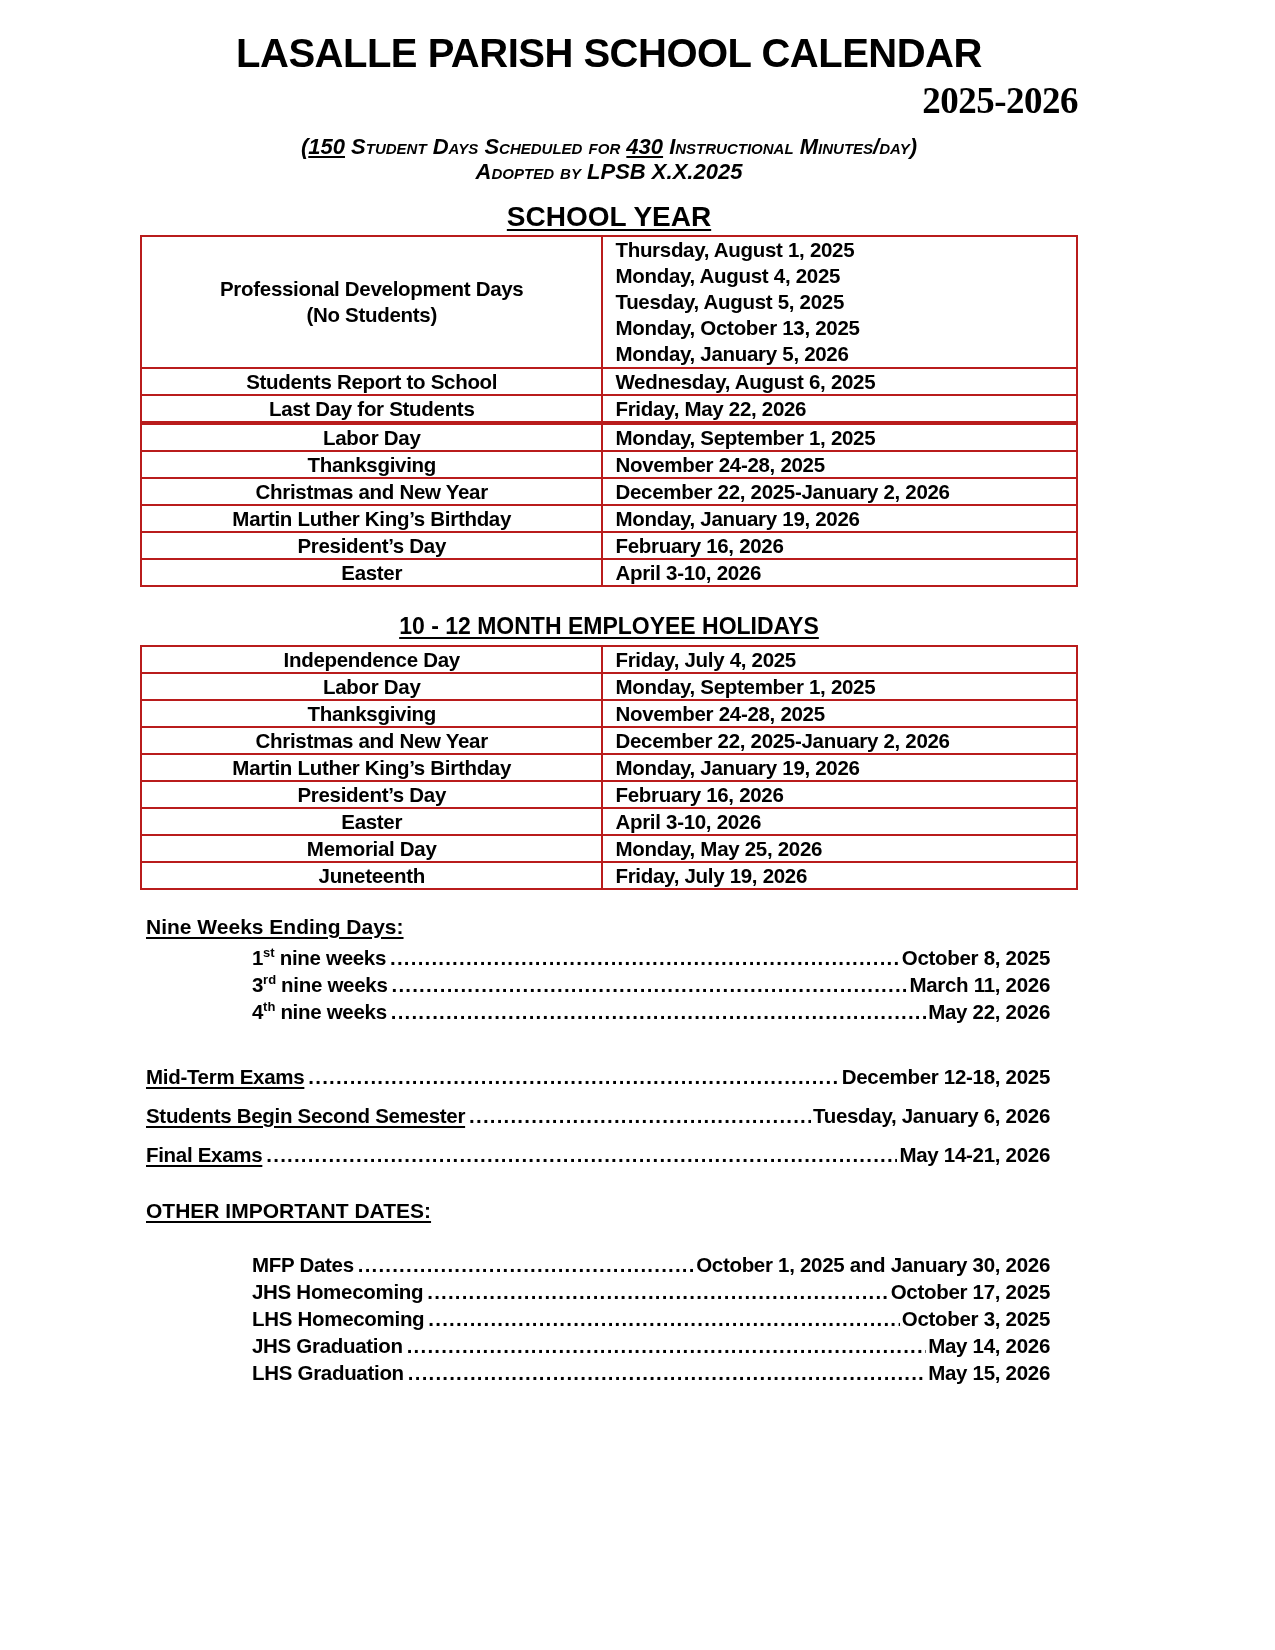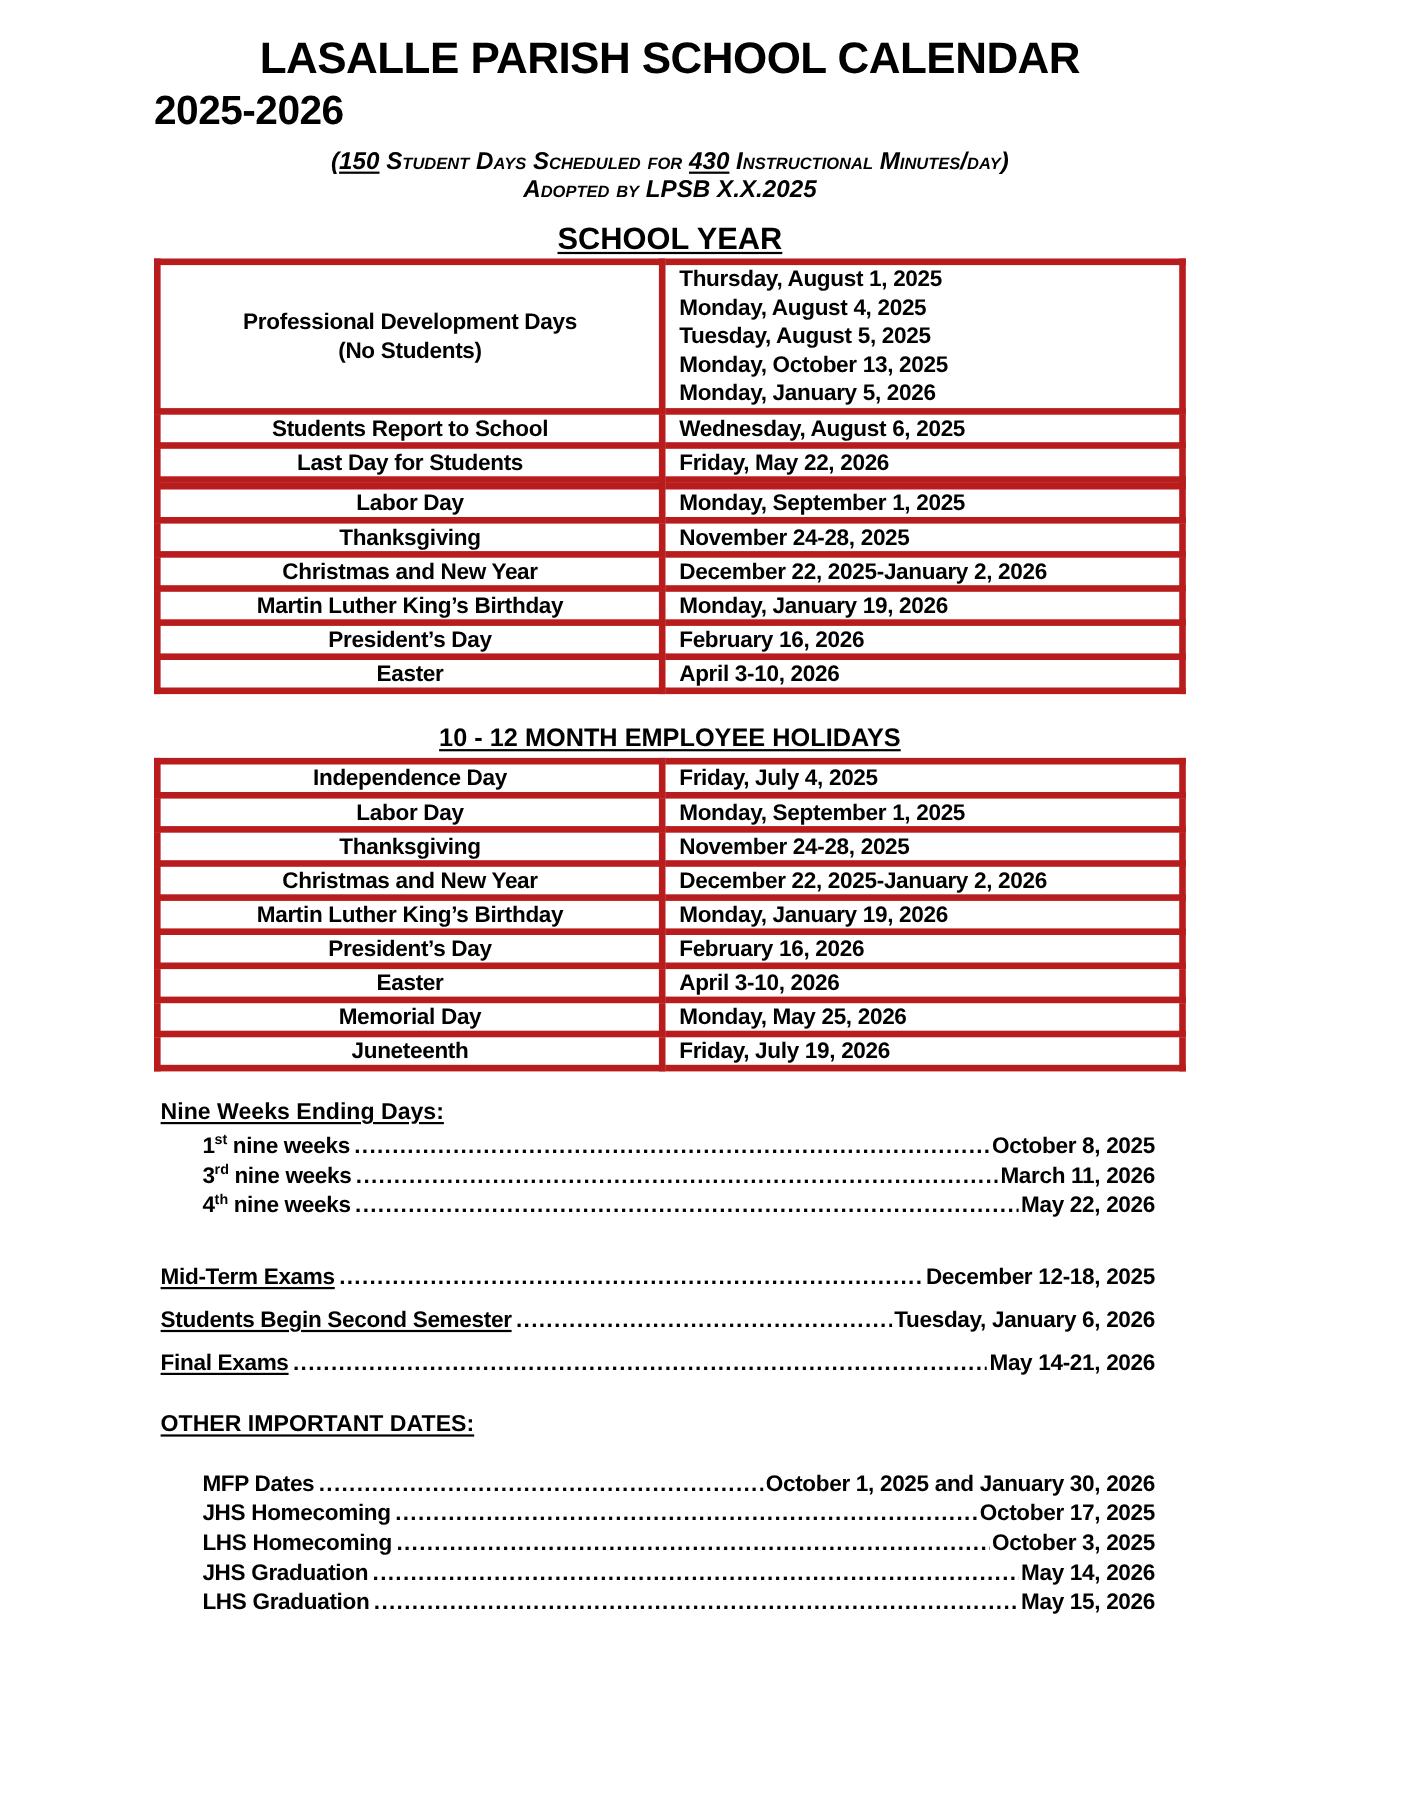--- a/index.html
+++ b/index.html
@@ -15,23 +15,24 @@
     padding-top: 30px;
     font-weight: bold;
   }
   
   h1.title {
     margin: 0; text-align: center;
     font-size: 40px; line-height: 46px; font-weight: 900;
     letter-spacing: -0.5px;
   }
   h2.yr {
-    margin: 4px 0 0; text-align: left;
+    margin: 4px 0 0; text-align: right;
     font-size: 37px; line-height: 42px; font-weight: 900;
     letter-spacing: -0.5px;
+    font-family: Liberation Serif, serif;
   }
   .note, .adopted {
     margin: 0; text-align: center;
     font-style: italic; font-variant: small-caps;
     font-size: 22px; line-height: 20px;
   }
   .note { margin-top: 15px; }
   .adopted { margin-top: 5px; }
   .u { text-decoration: underline; text-decoration-thickness: 2px; text-underline-offset: 2px; }
   
@@ -40,21 +41,21 @@
     font-size: 23px; line-height: 27px;
     text-decoration: underline; text-decoration-thickness: 2px; text-underline-offset: 3px;
   }
   .section-heading.first { margin-top: 21px; font-size: 28px; }
   
   table.cal {
     width: 100%; border-collapse: collapse;
     font-size: 20.5px; letter-spacing: -0.3px;
   }
   table.cal td {
-    border: 6px solid #b91c1c;
+    border: 2px solid #b91c1c;
     line-height: 25px;
     padding: 0 10px;
     vertical-align: middle;
   }
   table.cal td.c1 { width: 49.3%; text-align: center; }
   table.cal td.c2 { text-align: left; padding-left: 12px; }
   td.multiline div { line-height: 26px; }
   
   .lists { width: 910px; }
   .list-heading {
@@ -74,21 +75,21 @@
     flex: 1 1 auto;
     overflow: hidden; white-space: nowrap;
     margin: 0 2px 0 4px;
     min-width: 10px;
   }
   .leader::after {
     content: "....................................................................................................................................................................";
     letter-spacing: 1.2px;
   }
   .dotline .val { white-space: nowrap; }
-  .indented { margin-left: 44px; }
+  .indented { margin-left: 112px; }
   .edge { margin-left: 6px; }
   .semester-block { margin-top: 26px; }
   .other-items { margin-top: 27px; text-align: right; }
   .nine-items { margin-top: 2px; }
 </style>
 </head>
 <body>
 
 <div class="page">
 

